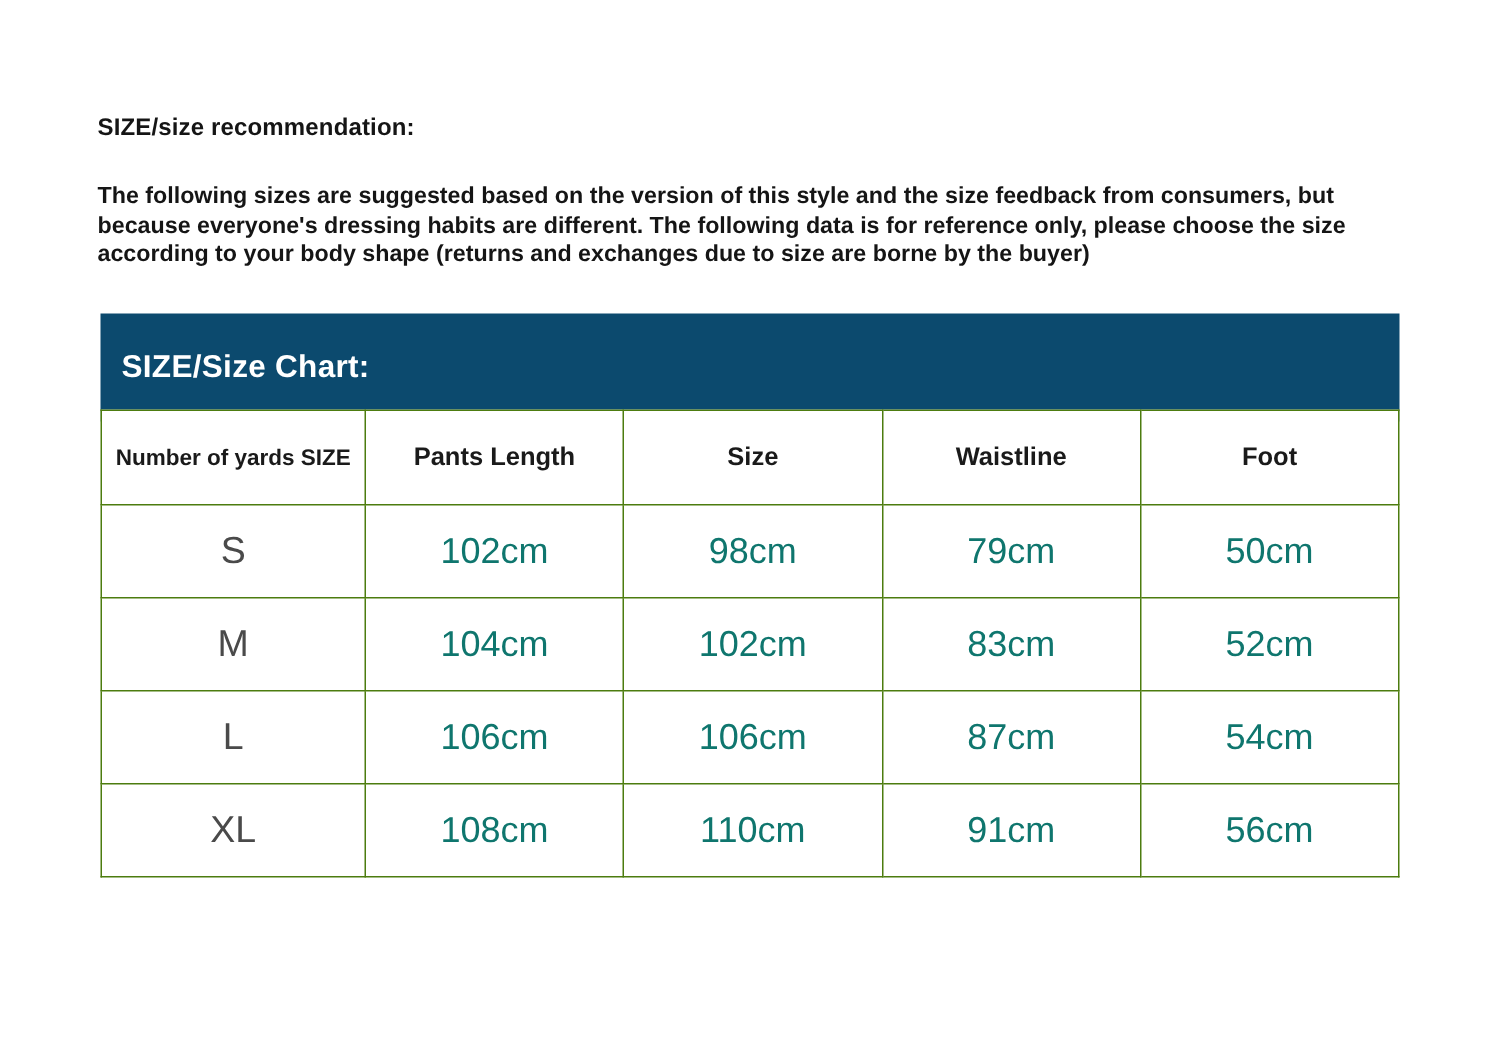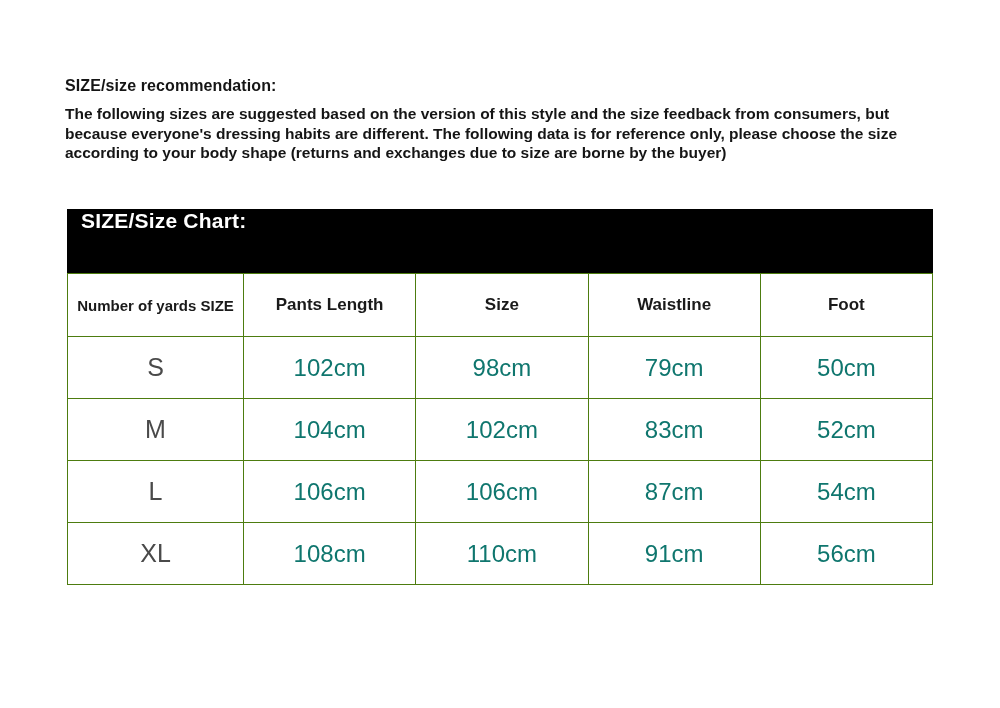--- a/index.html
+++ b/index.html
@@ -16,35 +16,36 @@
     left: 65px;
     top: 77px;
     font-size: 16px;
     font-weight: bold;
     color: #151515;
     letter-spacing: 0.1px;
   }
   .size-note {
     position: absolute;
     left: 65px;
-    top: 104px;
+    top: 121px;
     width: 872px;
     font-size: 15.5px;
     font-weight: bold;
     line-height: 19.5px;
     color: #151515;
   }
   .chart-header {
     position: absolute;
     left: 67px;
     top: 209px;
     width: 866px;
     height: 72px;
-    background: #000000;
+    background: #0c4a6e;
     display: flex;
+    align-items: center;
   }
   .chart-header .chart-title {
     color: #ffffff;
     font-size: 21px;
     font-weight: bold;
     padding-left: 14px;
     letter-spacing: 0.2px;
   }
   table.size-table {
     position: absolute;

